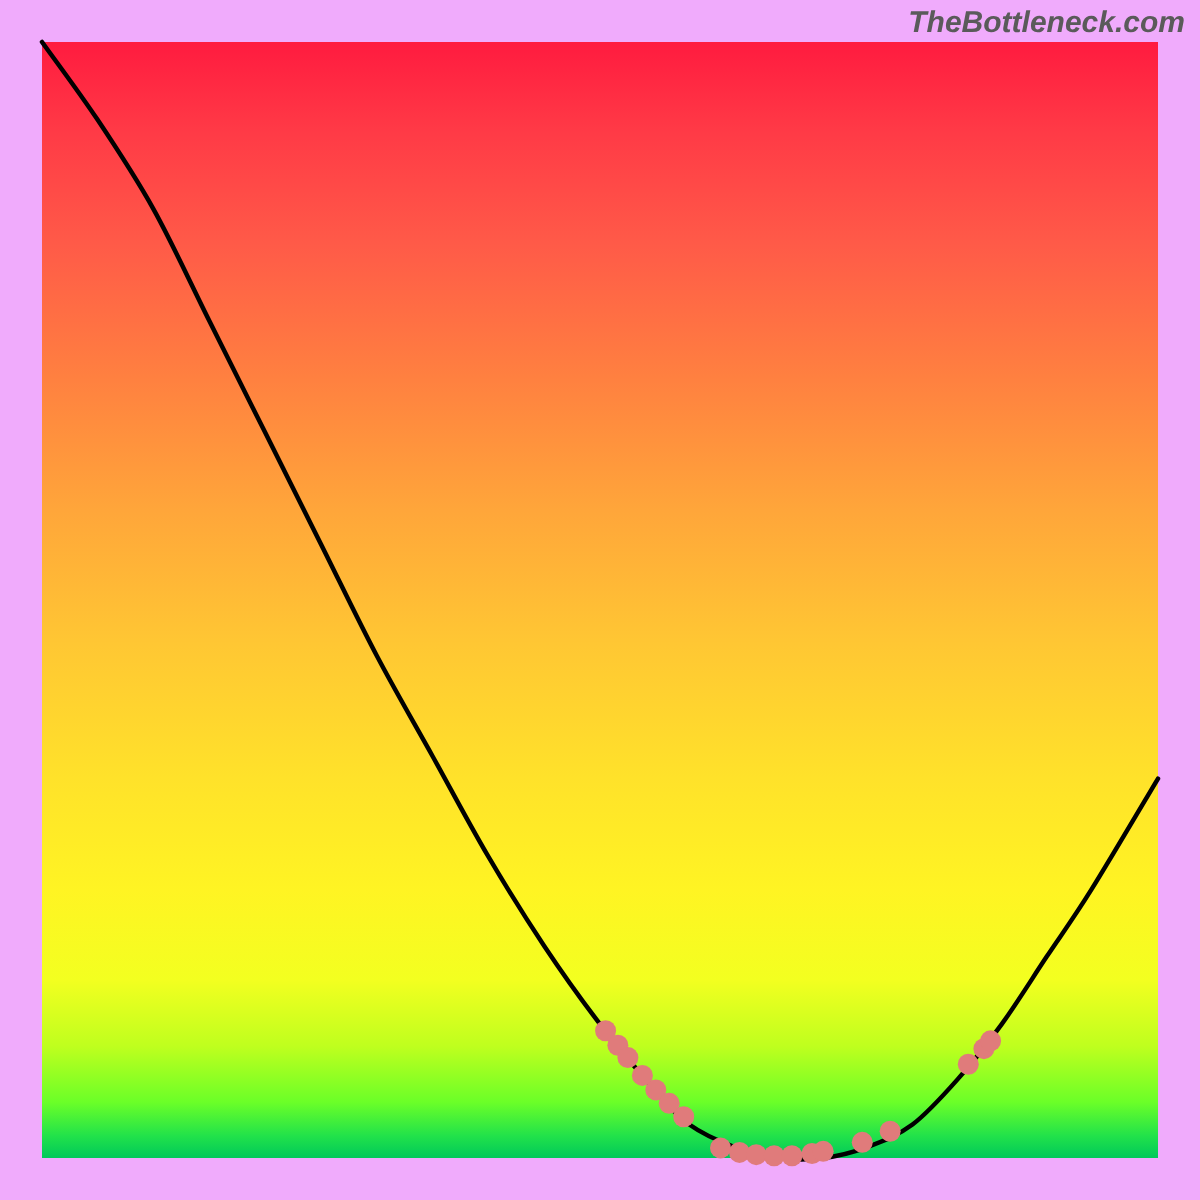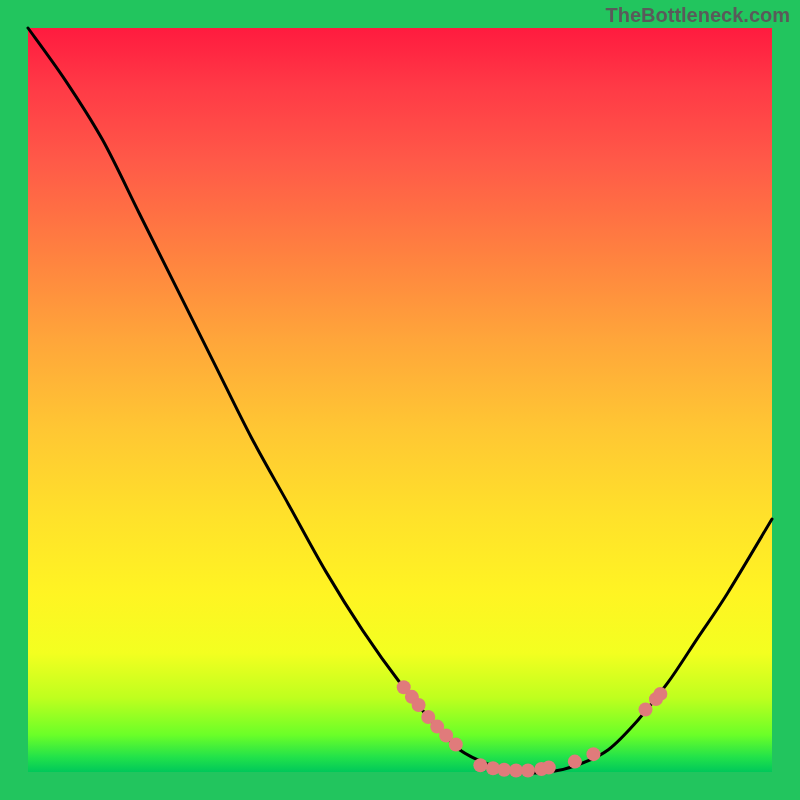--- a/index.html
+++ b/index.html
@@ -7,21 +7,22 @@
     padding: 0;
     width: 800px;
     height: 800px;
     background: #000;
     overflow: hidden;
   }
   .stage {
     position: relative;
     width: 800px;
     height: 800px;
-    background: #22c55e;
+    background: #f0abfc;
+    font-style: italic;
   }
   .plot-area {
     position: absolute;
     left: 28px;
     top: 28px;
     width: 744px;
     height: 744px;
     
     background: linear-gradient(
       to bottom,

